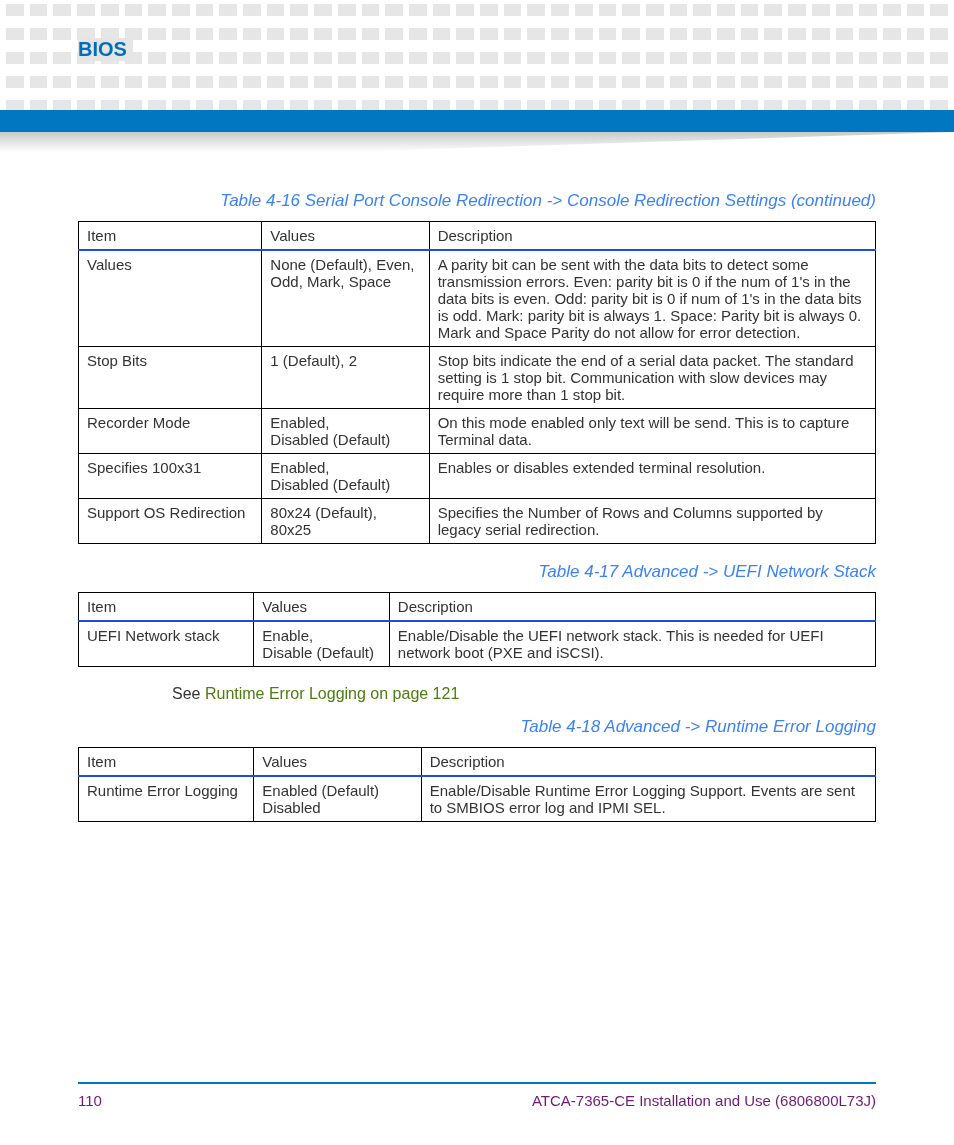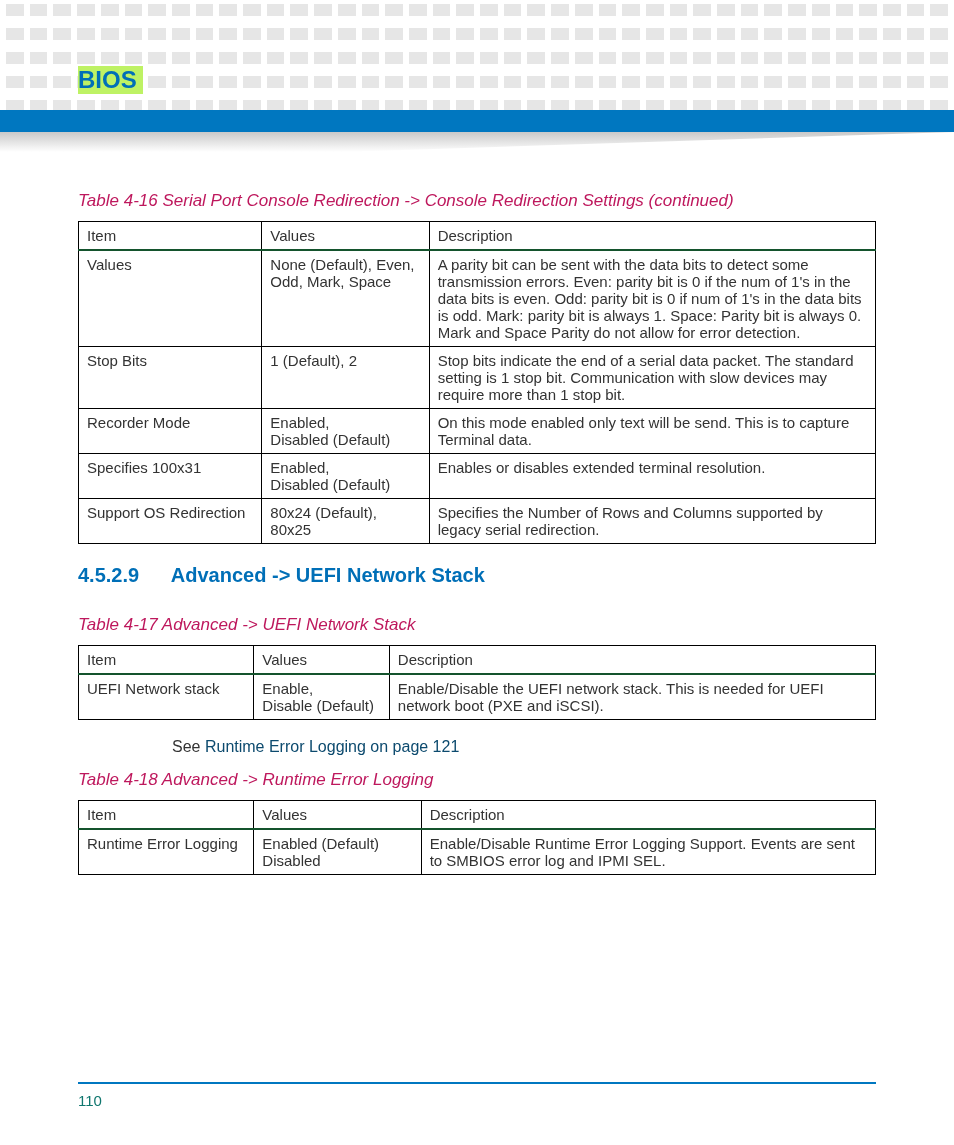--- a/index.html
+++ b/index.html
@@ -29,67 +29,67 @@
   }
   .dot-grid span {
     background: #e6e6e6;
     width: 100%;
     height: 12px;
   }
   .page-title {
     position: absolute;
     top: 38px;
     left: 78px;
-    font-size: 24px;
+    font-size: 20px;
     font-weight: 700;
     color: #006fb7;
     text-transform: uppercase;
-    background: #bef264;
+    background: #e5e5e5;
     padding: 0 6px 0 0;
-    margin-top: 28px;
   }
   .blue-bar {
     position: absolute;
     top: 110px;
     left: 0; right: 0;
     height: 22px;
     background: #0077c0;
   }
   .shadow-wedge {
     position: absolute;
     top: 132px;
     left: 0; right: 0;
     height: 20px;
     background: linear-gradient(180deg, #c9c9c9 0%, #ffffff 100%);
     clip-path: polygon(0 0, 100% 0, 100% 0%, 36% 100%, 0 100%);
   }
   .content {
     padding: 25px 78px 0 78px;
   }
   .table-caption {
-    color: #be185d;
+    color: #3b82f6;
     font-style: italic;
     font-size: 17px;
     margin: 6px 0 10px 0;
+    text-align: right;
   }
   table {
     border-collapse: collapse;
     width: 100%;
     font-size: 15px;
     margin-bottom: 18px;
   }
   th, td {
     border: 1px solid #000;
     padding: 5px 8px;
     text-align: left;
     vertical-align: top;
     font-weight: 400;
   }
   thead th, tr.head td {
-    border-bottom: 2px solid #14532d;
+    border-bottom: 2px solid #1d4ed8;
   }
   .col-item { width: 23%; }
   .col-values { width: 21%; }
   .col-desc { width: 56%; }
   .t2 .col-item { width: 22%; }
   .t2 .col-values { width: 17%; }
   .t2 .col-desc { width: 61%; }
   .t3 .col-item { width: 22%; }
   .t3 .col-values { width: 21%; }
   .t3 .col-desc { width: 57%; }
@@ -97,32 +97,32 @@
     color: #006fb7;
     font-weight: 700;
     font-size: 20px;
     margin: 20px 0 28px 0;
   }
   .section-heading .num { display:inline-block; width: 88px; }
   .see-line {
     font-size: 16px;
     margin: 0 0 14px 94px;
   }
-  .see-line .link { color: #0c4a6e; }
+  .see-line .link { color: #4d7c0f; }
   .footer {
     position: absolute;
     bottom: 36px;
     left: 78px;
     right: 78px;
     border-top: 2px solid #0077c0;
     padding-top: 8px;
     display: flex;
     justify-content: space-between;
     font-size: 15px;
-    color: #0f766e;
+    color: #701a75;
   }
 </style>
 </head>
 <body>
 
 <div class="header-area">
   <div class="dot-grid" id="dotgrid">
       <span></span>
       <span></span>
       <span></span>
@@ -364,24 +364,20 @@
           <td class="col-desc">Enables or disables extended terminal resolution.</td>
         </tr>
         <tr>
           <td class="col-item">Support OS Redirection</td>
           <td class="col-values" style="white-space: pre-line;">80x24 (Default), 80x25</td>
           <td class="col-desc">Specifies the Number of Rows and Columns supported by legacy serial redirection.</td>
         </tr>
       </tbody>
   </table>
 
-  <div class="section-heading">
-    <span class="num">4.5.2.9</span>
-    <span>Advanced -&gt; UEFI Network Stack</span>
-  </div>
 
   <div class="table-caption">Table 4-17 Advanced -&gt; UEFI Network Stack</div>
   <table class="t2">
     <tbody>
         <tr class="head">
       <td class="col-item">Item</td>
       <td class="col-values">Values</td>
       <td class="col-desc">Description</td>
     </tr>
     </tbody>
@@ -415,13 +411,14 @@
 Disabled</td>
           <td class="col-desc">Enable/Disable Runtime Error Logging Support. Events are sent to SMBIOS error log and IPMI SEL.</td>
         </tr>
       </tbody>
   </table>
 
 </div>
 
 <div class="footer">
   <span>110</span>
+  <span>ATCA-7365-CE Installation and Use (6806800L73J)</span>
 </div>
 
 </body></html>

